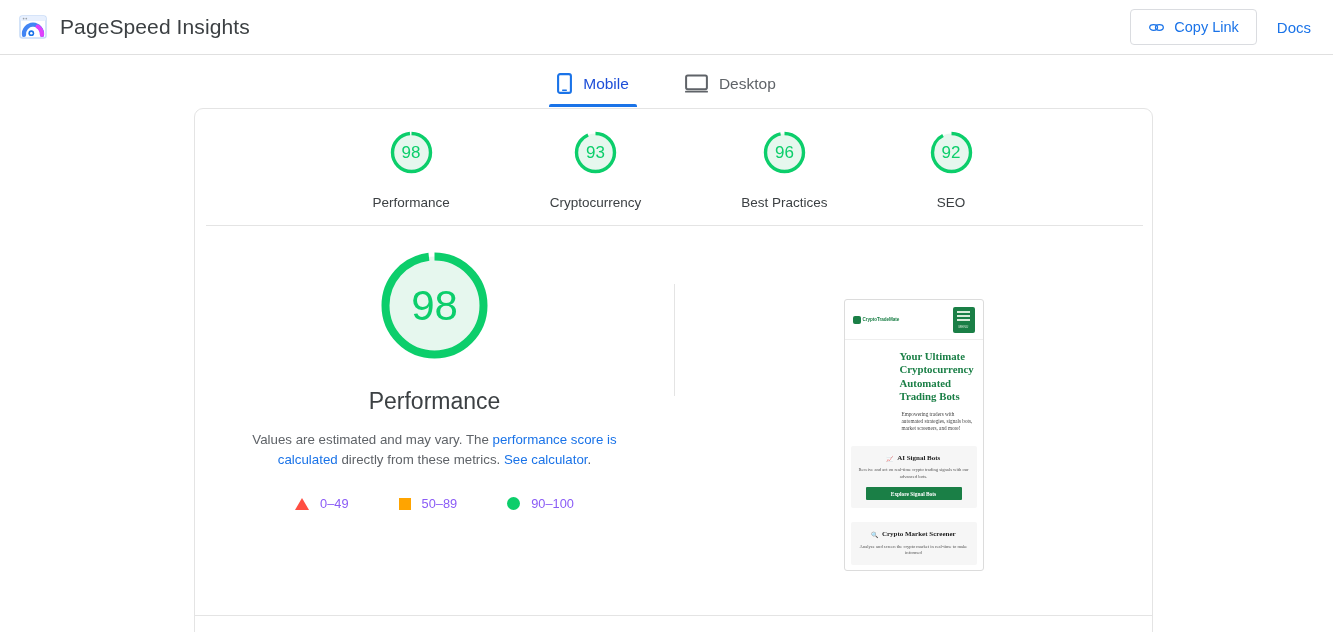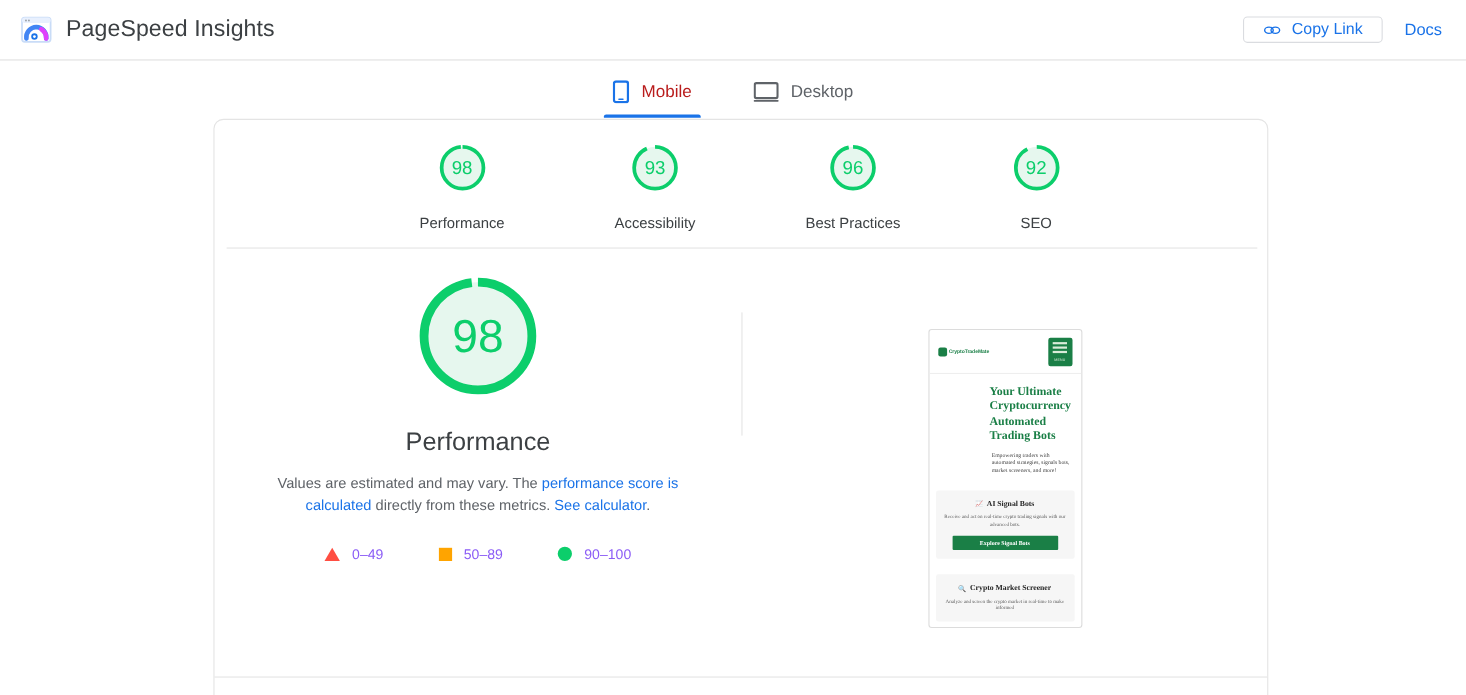--- a/index.html
+++ b/index.html
@@ -25,21 +25,21 @@
   .brand { display: flex; align-items: center; gap: 12px; }
   .brand-logo { width: 30px; height: 30px; display: block; }
   .brand-title {
     font-size: 21px;
     color: #3c4043;
     letter-spacing: .1px;
   }
   .header-right { display: flex; align-items: center; gap: 14px; }
   .copy-link-btn {
     display: flex; align-items: center; gap: 9px;
-    height: 24px;
+    height: 36px;
     padding: 0 17px;
     border: 1px solid #dadce0;
     border-radius: 4px;
     background: #fff;
     color: #1a73e8;
     font-size: 14.5px;
     font-family: "Liberation Sans", sans-serif;
     cursor: pointer;
     white-space: nowrap;
   }
@@ -61,21 +61,21 @@
     padding-top: 11px;
   }
   .tab {
     position: relative;
     display: flex; align-items: center; gap: 11px;
     padding: 7px 10px 13px 10px;
     cursor: pointer;
     font-size: 15.5px;
     color: #5f6368;
   }
-  .tab.active { color: #b91c1c; }
+  .tab.active { color: #1d4ed8; }
   .tab.active::after {
     content: "";
     position: absolute;
     left: 2px; right: 2px; bottom: 0;
     height: 3px;
     background: #1a73e8;
     border-radius: 2px 2px 0 0;
   }
   .tab-icon { display: block; }
 
@@ -368,21 +368,21 @@
     </div>
 
     <div class="summary-item">
       <div class="gauge-sm">
         <svg width="47" height="47" viewBox="0 0 47 47">
           <circle cx="23.5" cy="23.5" r="19" fill="#e6f7ee"></circle>
           <circle cx="23.5" cy="23.5" r="19" fill="none" stroke="#0cce6b" stroke-width="3.4" stroke-dasharray="111.0 8.4" stroke-linecap="butt"></circle>
         </svg>
         <span class="val">93</span>
       </div>
-      <span class="summary-label">Accessibility</span>
+      <span class="summary-label">Cryptocurrency</span>
     </div>
 
     <div class="summary-item">
       <div class="gauge-sm">
         <svg width="47" height="47" viewBox="0 0 47 47">
           <circle cx="23.5" cy="23.5" r="19" fill="#e6f7ee"></circle>
           <circle cx="23.5" cy="23.5" r="19" fill="none" stroke="#0cce6b" stroke-width="3.4" stroke-dasharray="114.6 4.8" stroke-linecap="butt"></circle>
         </svg>
         <span class="val">96</span>
       </div>

